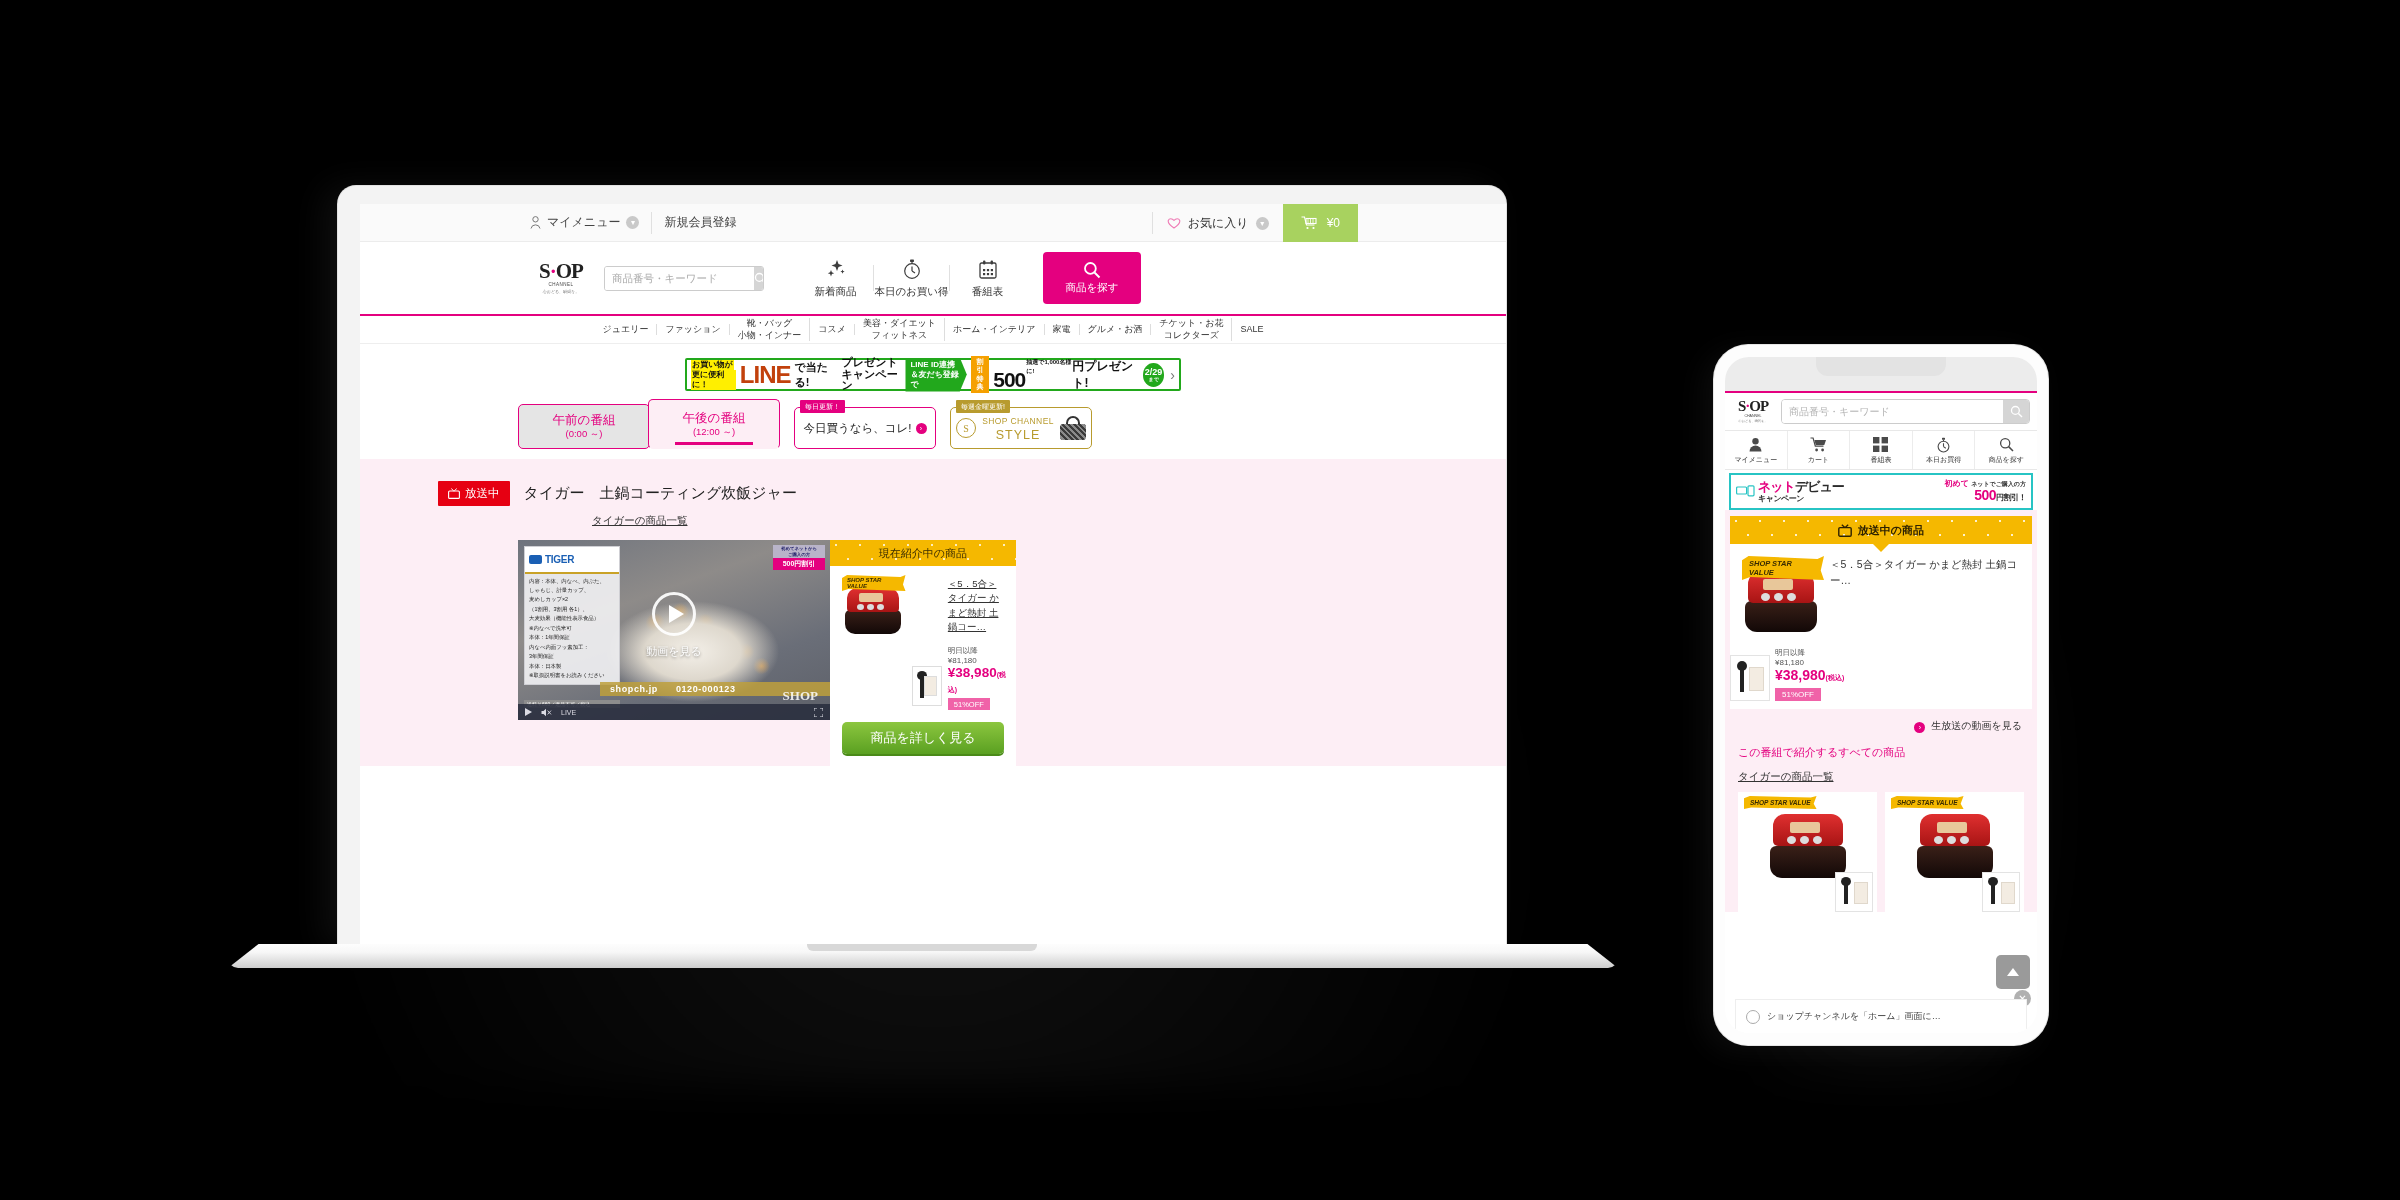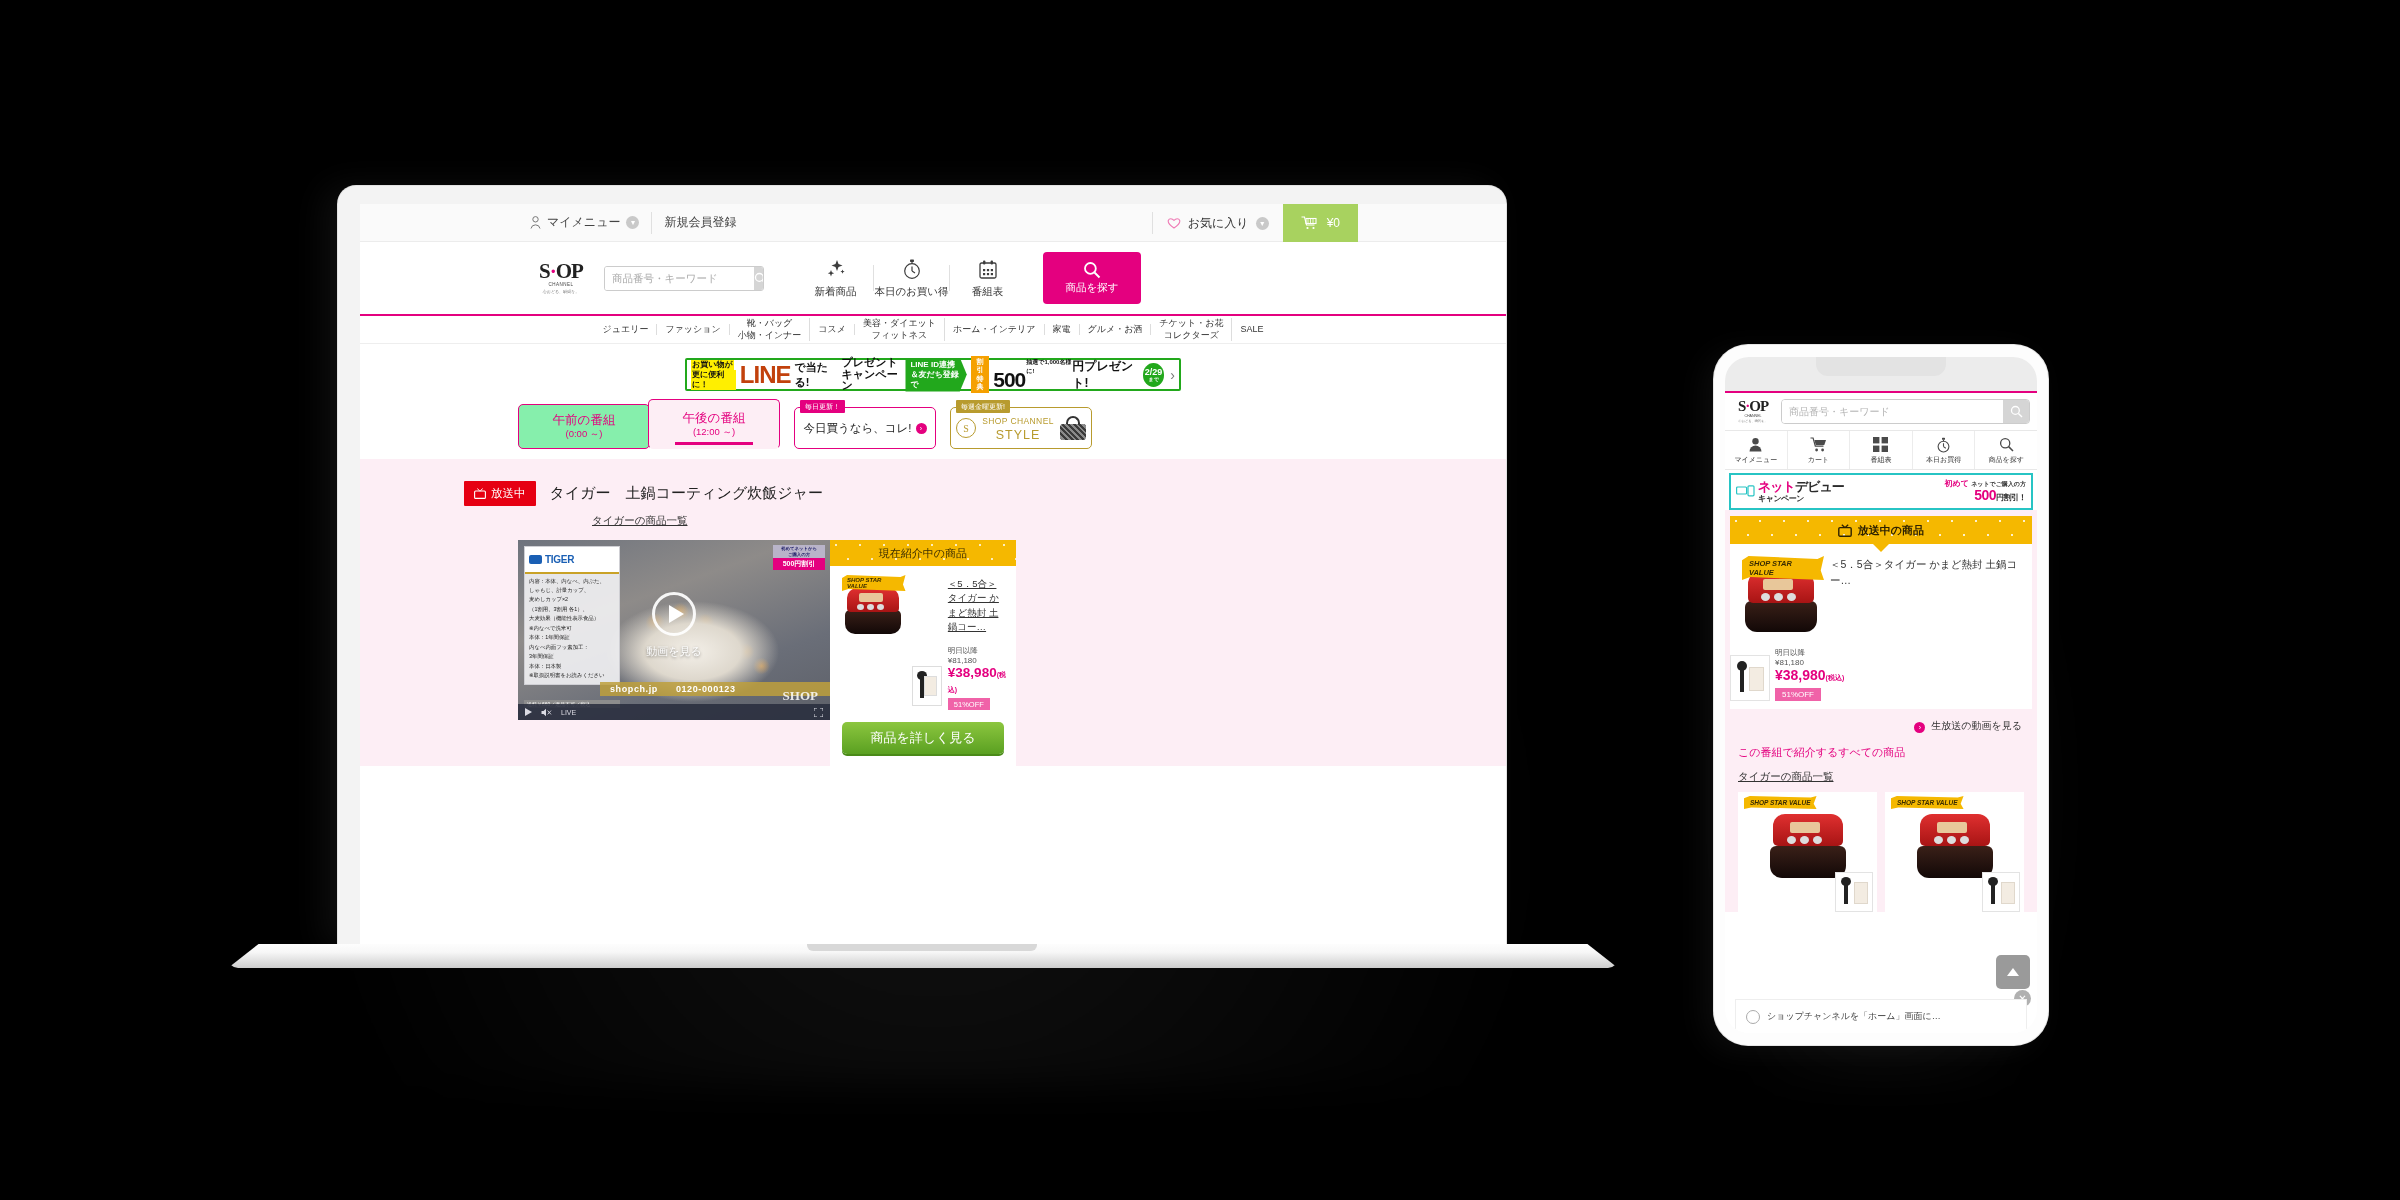--- a/index.html
+++ b/index.html
@@ -101,21 +101,21 @@
   .lb-arrow { color:#777; font-size:14px; margin-left:2px; }
 
   .date-row { margin:18px 0 0 160px; display:flex; align-items:baseline; gap:10px; }
   .date-main { font-size:17px; color:#333; }
   .date-suffix { font-size:9.5px; color:#555; }
   .pink-dot { width:11px; height:11px; border-radius:50%; background:#e4007f; color:#fff; font-size:7px; display:inline-flex; align-items:center; justify-content:center; }
   .date-link { font-size:9.5px; color:#333; display:flex; align-items:center; gap:4px; }
 
   .tabs-row { margin:8px 0 0 158px; display:flex; align-items:flex-end; gap:0; position:relative; }
   .tab {
-    width:132px; height:45px; border:1px solid #e4007f; border-radius:5px; background:#86efac;
+    width:132px; height:45px; border:1px solid #e4007f; border-radius:5px; background:#e5e5e5;
     display:flex; flex-direction:column; align-items:center; justify-content:center; color:#e4007f;
     line-height:1.3;
   }
   .tab .t1 { font-size:12.5px; }
   .tab .t2 { font-size:9.5px; }
   .tab.active { background:#fdeef5; border-bottom-color:#fdeef5; height:50px; margin-left:-2px; position:relative; z-index:3; }
   .tab.active::after { content:""; position:absolute; left:26px; right:26px; bottom:3px; height:3px; background:#e4007f; }
   .promo-box {
     margin-left:14px; width:142px; height:42px; border:1px solid #e4007f; border-radius:5px; background:#fff;
     display:flex; align-items:center; justify-content:center; position:relative;
@@ -130,21 +130,21 @@
   .style-mark { width:20px; height:20px; border-radius:50%; border:1px solid #b89b2e; color:#b89b2e; font-size:10px; display:flex; align-items:center; justify-content:center; font-family:"Liberation Serif",serif; }
   .style-words { color:#b89b2e; text-align:center; line-height:1.15; }
   .style-words .s1 { font-size:8.5px; letter-spacing:0.4px; }
   .style-words .s2 { font-size:12.5px; letter-spacing:1px; }
   .style-bag { width:26px; height:24px; position:relative; }
   .style-bag .body { position:absolute; left:0; bottom:0; width:26px; height:16px; border-radius:3px;
     background:repeating-linear-gradient(45deg,#3a3a3a 0 2px,#8a8a8a 2px 4px); }
   .style-bag .handle { position:absolute; left:6px; top:0; width:14px; height:12px; border:2px solid #333; border-bottom:0; border-radius:8px 8px 0 0; }
 
   .pink-area { margin-top:10px; background:#fdeef5; padding:22px 0 0 0; min-height:260px; }
-  .prog-title-row { margin-left:104px; display:flex; align-items:center; gap:14px; }
+  .prog-title-row { margin-left:78px; display:flex; align-items:center; gap:14px; }
   .onair-badge { background:#e60012; color:#fff; font-size:11.5px; padding:5px 10px; display:flex; align-items:center; gap:5px; border-radius:1px; }
   .prog-title { font-size:15px; color:#222; }
   .prog-sublink { margin:8px 0 0 232px; font-size:10.5px; color:#333; text-decoration:underline; }
 
   .content-row { margin:12px 0 0 158px; display:flex; width:498px; }
   .video-box { width:312px; height:180px; position:relative; overflow:hidden; background:#7e7f86; }
   .video-bg { position:absolute; inset:0;
     background:
       radial-gradient(ellipse 120px 70px at 56% 62%, #f3efe8 0%, #ded8cd 40%, rgba(190,180,168,0) 72%),
       radial-gradient(circle 14px at 44% 46%, #c08d4a 0%, rgba(192,141,74,0) 70%),

